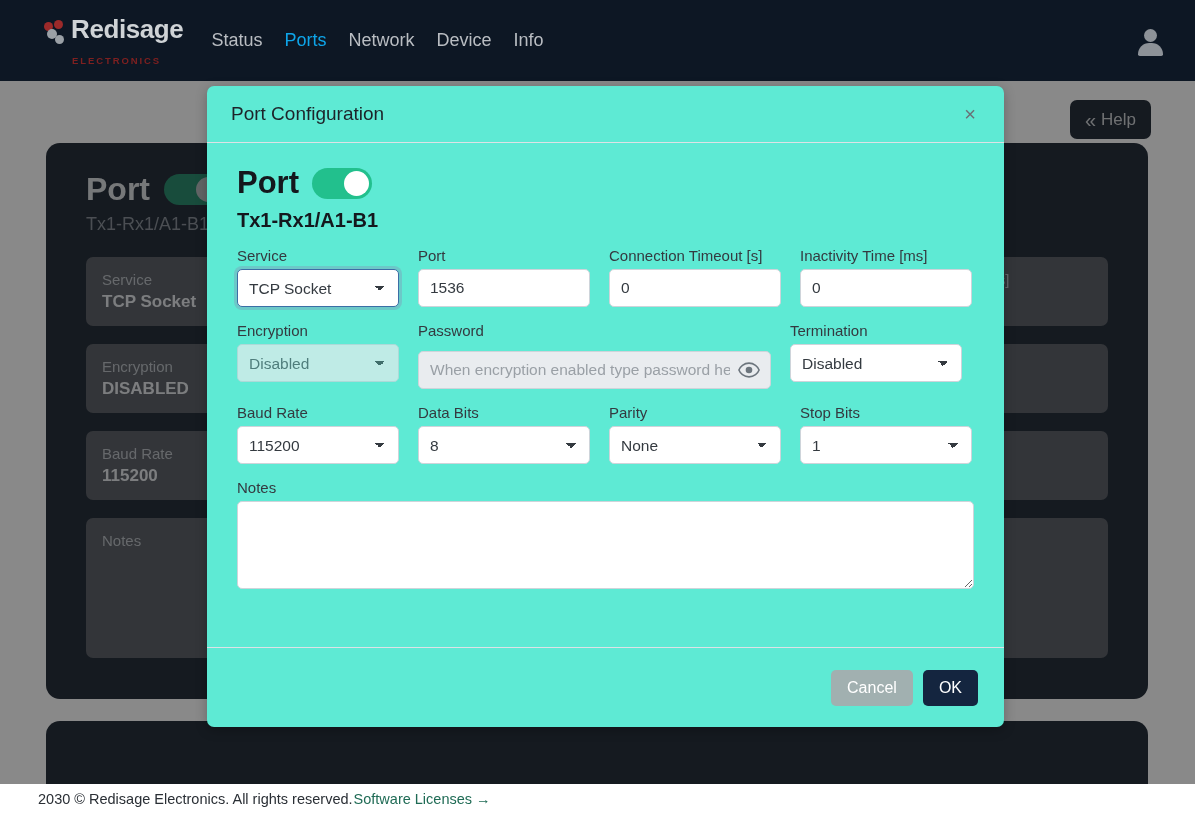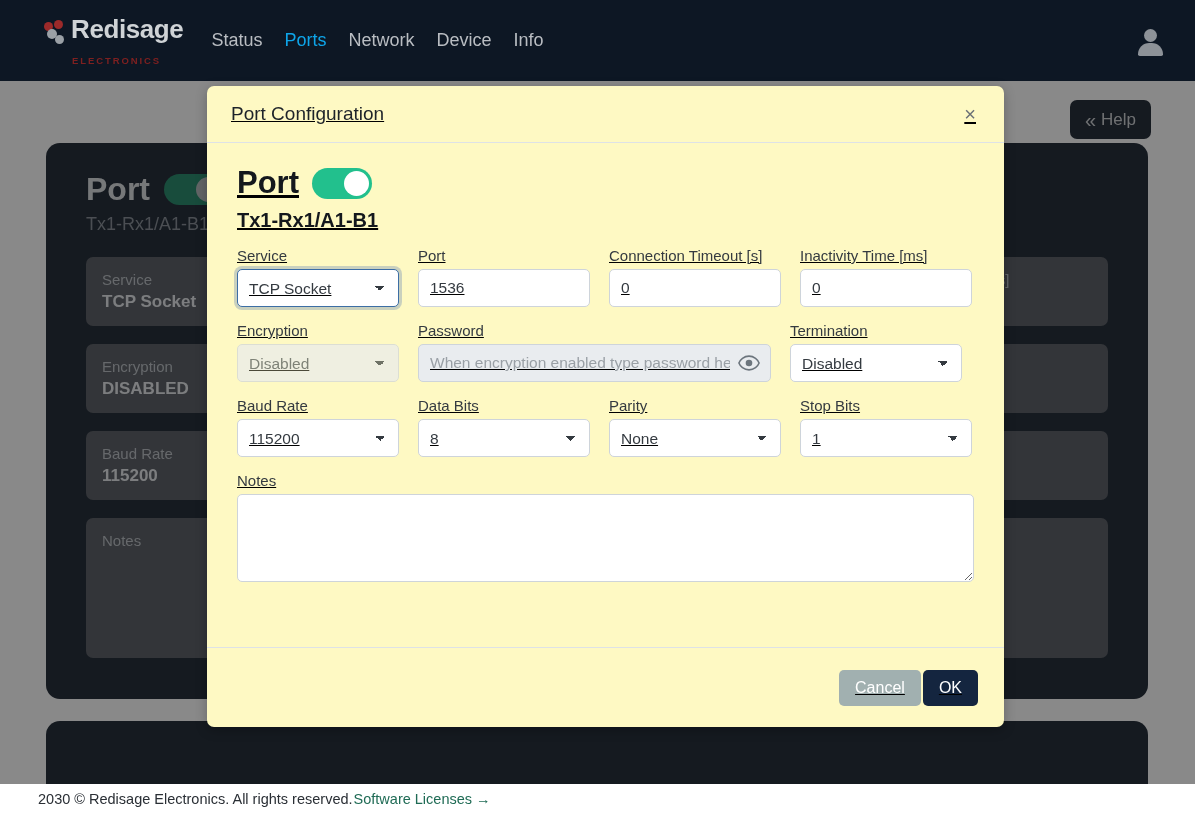--- a/index.html
+++ b/index.html
@@ -118,23 +118,23 @@
   
   .overlay {
     position: absolute; left: 0; top: 81px; width: 1195px; height: 703px;
     background: rgba(28,28,28,0.52); z-index: 20;
   }
 
   
   .modal {
     position: absolute; left: 207px; top: 86px;
     width: 797px; height: 641px;
-    background: #fef9c3; border-radius: 7px;
+    background: #5eead4; border-radius: 7px;
     box-shadow: 0 3px 12px rgba(0,0,0,0.25);
-    z-index: 30; display: flex; flex-direction: column; text-decoration: underline;
+    z-index: 30; display: flex; flex-direction: column;
   }
   .modal-header {
     height: 57px; display: flex; align-items: center;
     padding: 0 24px; border-bottom: 1px solid #dee2e6; flex: none;
   }
   .modal-title { font-size: 19px; color: #1d2329; flex: 1; }
   .modal-close {
     background: none; border: none; font-size: 20px; color: #6a7076;
     cursor: pointer; line-height: 1; padding: 2px 4px;
     font-family: "Liberation Sans", sans-serif;
@@ -143,21 +143,21 @@
   .mb-title-row { display: flex; align-items: center; gap: 13px; }
   .mb-title { font-size: 31px; font-weight: bold; color: #14181d; }
   .mb-sub { font-size: 20px; font-weight: bold; color: #14181d; margin-top: 8px; }
   .toggle-green { background: #22c08d; }
   .toggle-green .knob { background: #ffffff; }
 
   .form-row { display: flex; gap: 19px; margin-top: 15px; }
   .field { display: flex; flex-direction: column; }
   .field.w1 { width: 162px; }
   .field.w2 { width: 172px; }
-  .field.w-pass { width: 353px; }
+  .field.w-pass { width: 353px; gap: 7px; }
   .field.wide { width: 737px; }
   .field-label { font-size: 15px; color: #343a40; margin-bottom: 5px; }
 
   .ctrl {
     height: 38px; border: 1px solid #ced4da; border-radius: 5px;
     background: #ffffff; font-size: 15.5px; color: #343a40;
     padding: 0 11px; width: 100%;
     font-family: "Liberation Sans", sans-serif;
     display: flex; align-items: center;
   }
@@ -187,21 +187,21 @@
     width: 22px; height: 16px; cursor: pointer;
   }
   textarea.ctrl {
     height: 88px; padding: 8px 11px; resize: vertical;
     display: block; line-height: 1.3;
   }
 
   .modal-footer {
     height: 80px; border-top: 1px solid #dee2e6;
     display: flex; align-items: center; justify-content: flex-end;
-    gap: 2px; padding: 0 26px; flex: none;
+    gap: 10px; padding: 0 26px; flex: none;
   }
   .btn {
     border: none; border-radius: 5px; font-size: 16px;
     padding: 0 16px; height: 36px; cursor: pointer; color: #ffffff;
     font-family: "Liberation Sans", sans-serif;
   }
   .btn-cancel { background: #a1b0b0; }
   .btn-ok { background: #14253f; min-width: 48px; }
 </style>
 </head>

